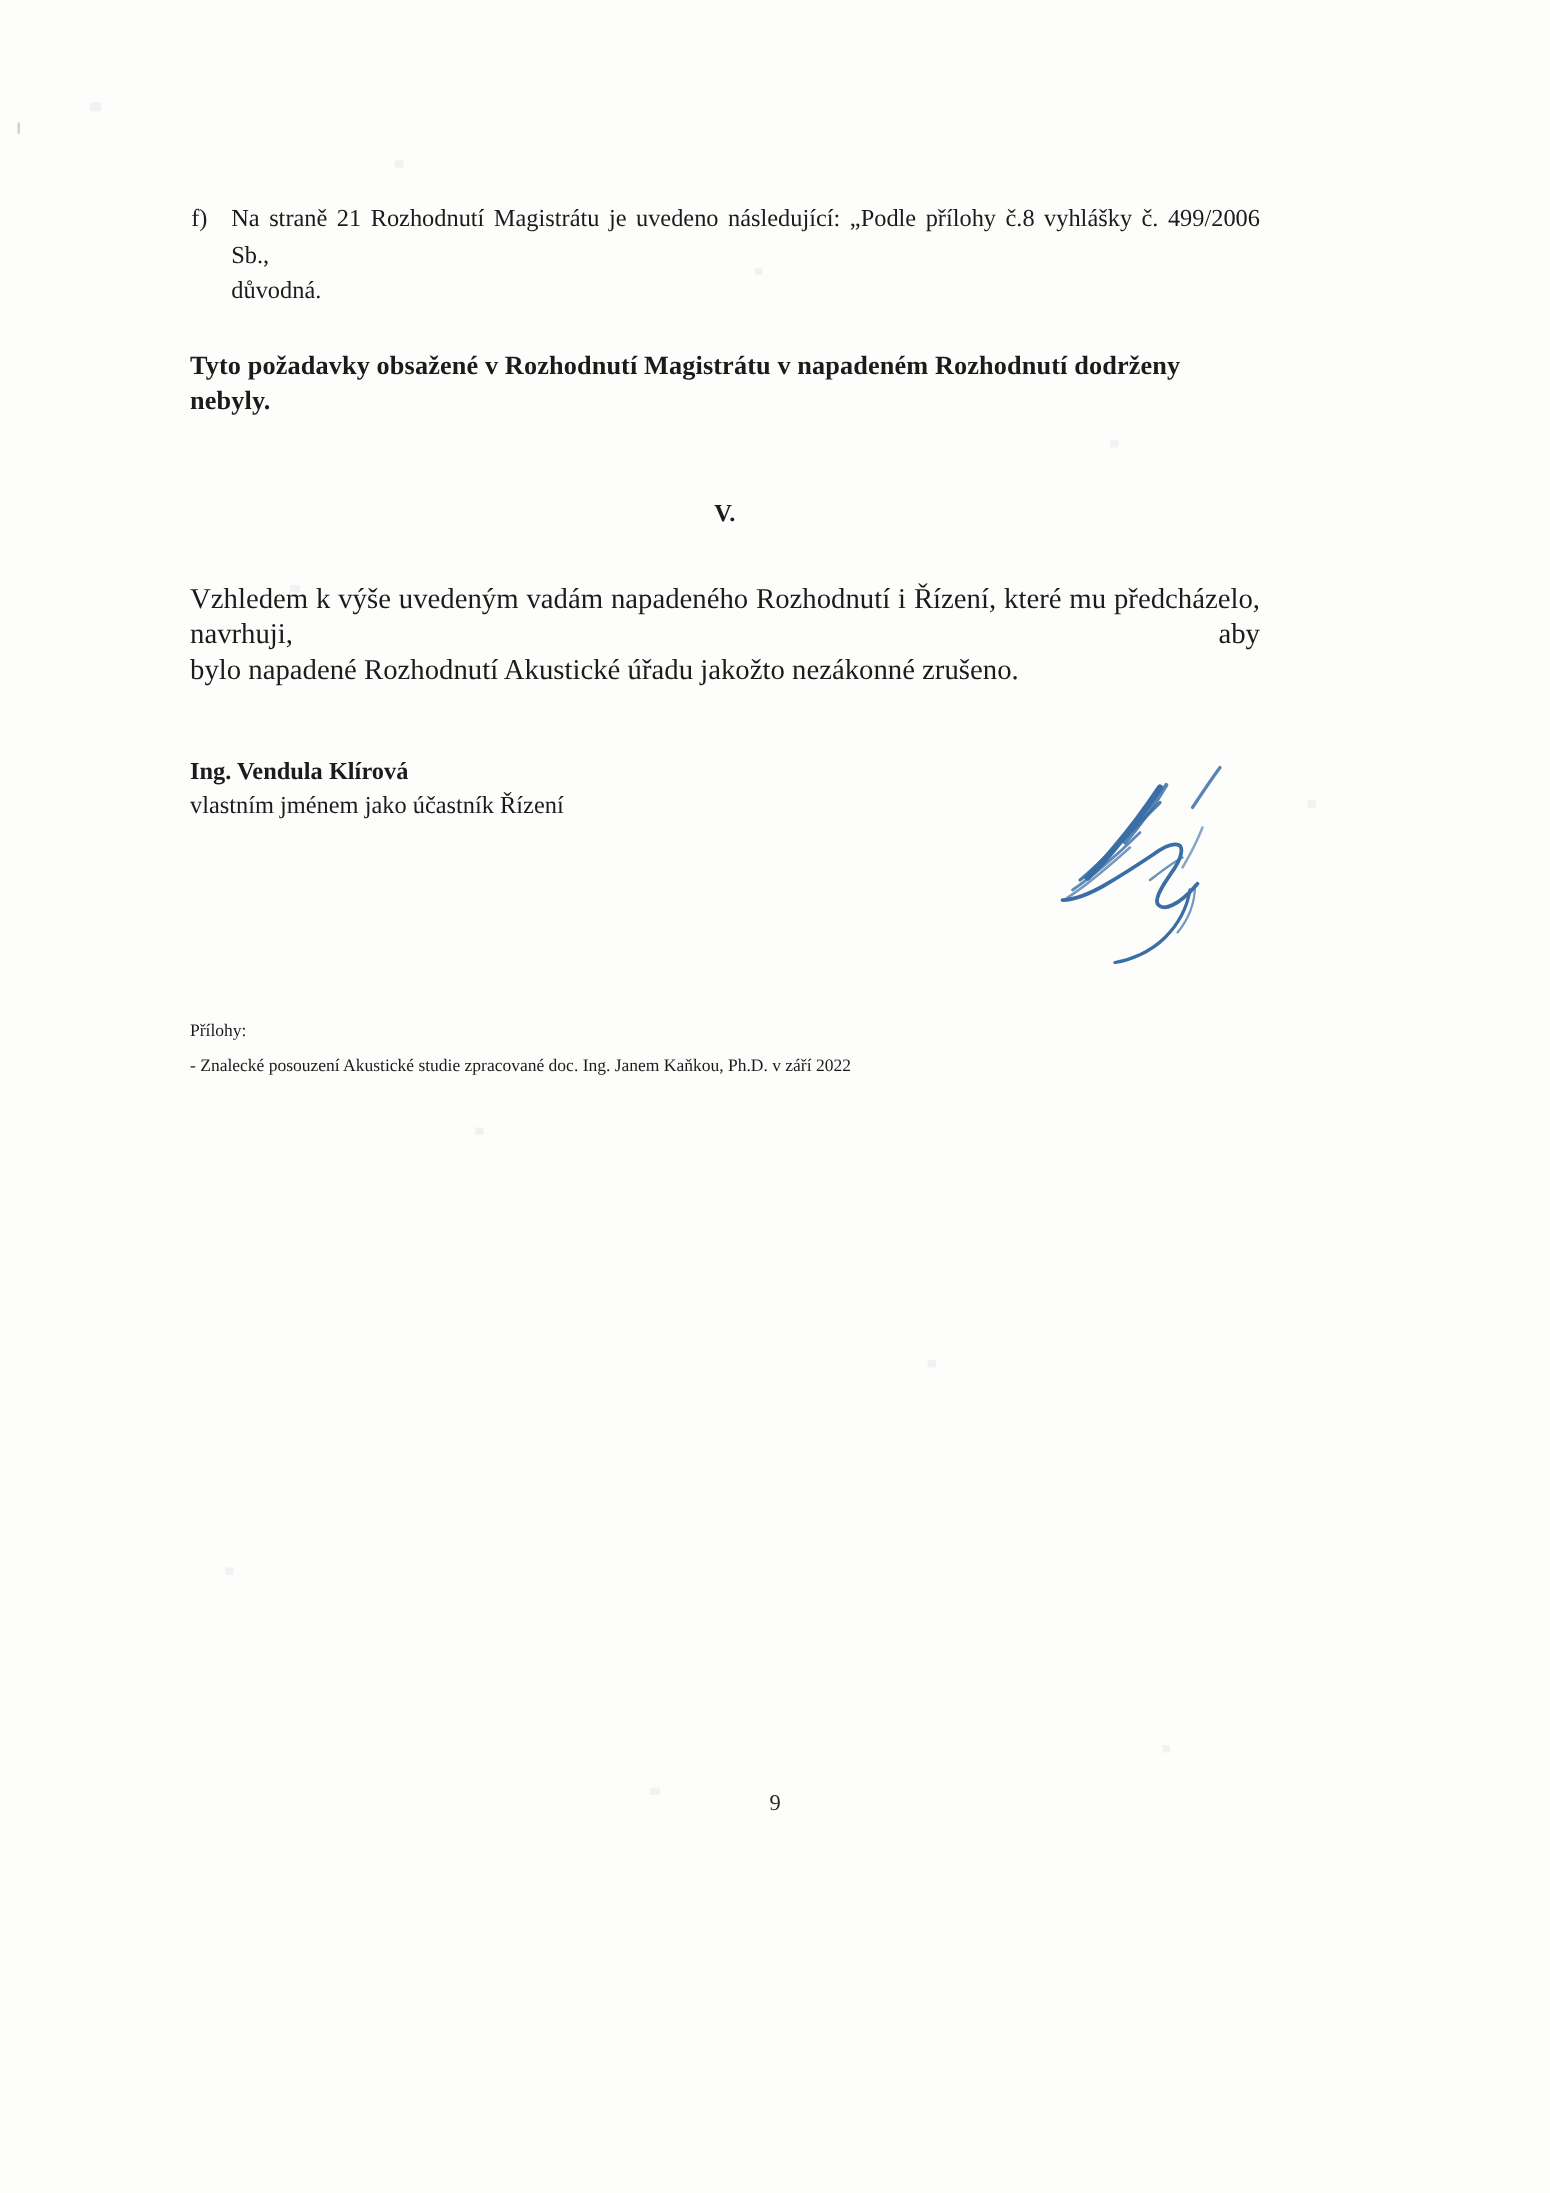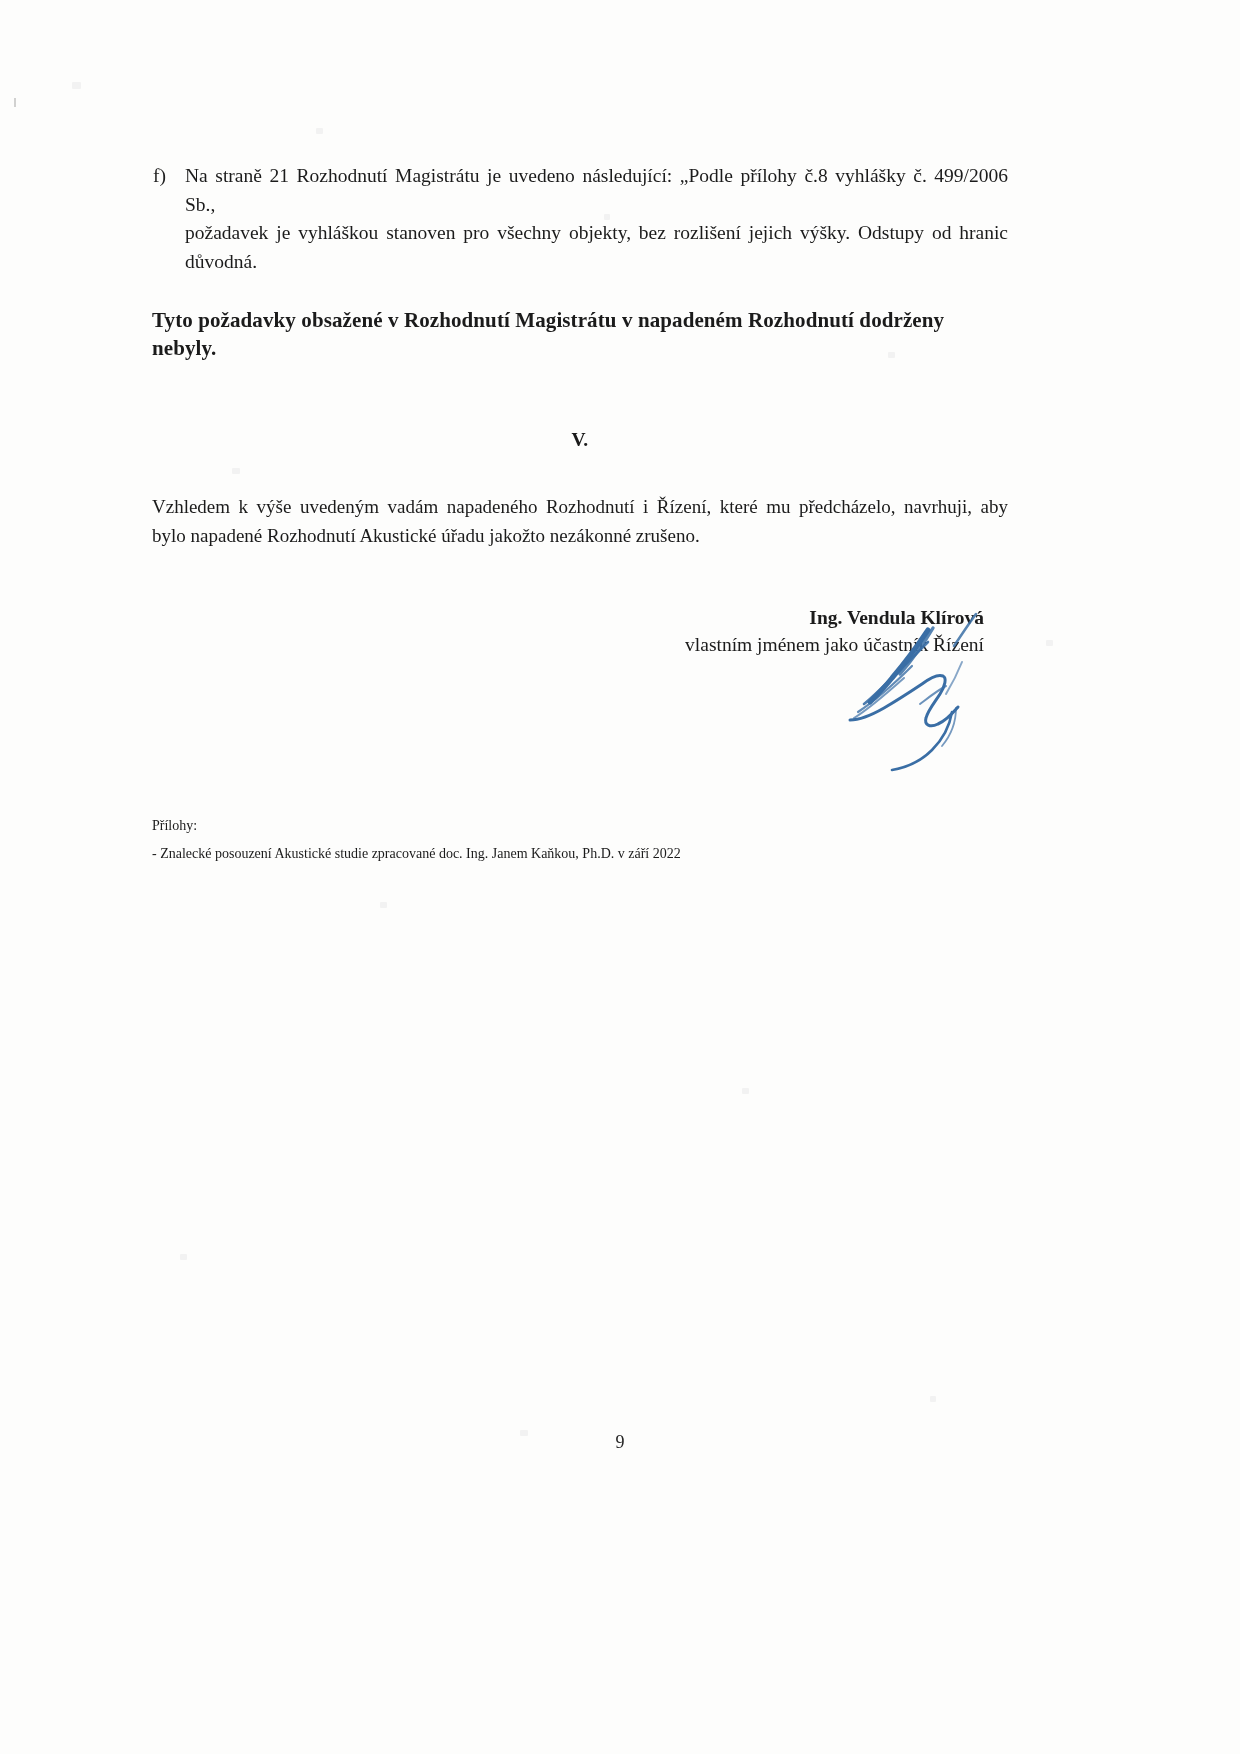--- a/index.html
+++ b/index.html
@@ -82,36 +82,35 @@
   }
   .section-head .numeral {
     display: block;
   }
   .section-head .title {
     display: block;
   }
 
   .para {
     margin-top: 40px;
-    font-size: 19px;
+    font-size: 23px;
     line-height: 28.5px;
     text-align: justify;
   }
   .para .ln {
     display: block;
     text-align: justify;
     text-align-last: justify;
   }
   .para .ln.last {
     text-align-last: left;
   }
 
   .signature-block {
     margin-top: 54px;
-    text-align: right;
     padding-right: 24px;
   }
   .sig-name {
     font-weight: bold;
     font-size: 19.5px;
     line-height: 27px;
   }
   .sig-role {
     font-size: 19.5px;
     line-height: 27px;
@@ -172,23 +171,20 @@
   <div class="speckle" style="left:930px; top:1396px; width:6px; height:6px;"></div>
   <div class="speckle" style="left:520px; top:1430px; width:8px; height:6px;"></div>
 
   <div class="content">
 
     <div class="item-block">
       <div class="item-marker">f)</div>
       <div class="item-body">
         <span class="ln">
           <span>Na straně 21 Rozhodnutí Magistrátu je uvedeno následující: </span><span class="quote-it">„Podle přílohy č.8 vyhlášky č. 499/2006 Sb.,</span>
-        </span>
-        <span class="ln quote-it">
-          <span>požadavek je vyhláškou stanoven pro všechny objekty, bez rozlišení jejich výšky. Odstupy od hranic</span>
         </span>
         <span class="ln last">
           <span>důvodná.</span>
         </span>
       </div>
     </div>
 
     <div class="bold-claim">Tyto požadavky obsažené v Rozhodnutí Magistrátu v napadeném Rozhodnutí dodrženy nebyly.</div>
 
     <div class="section-head">

